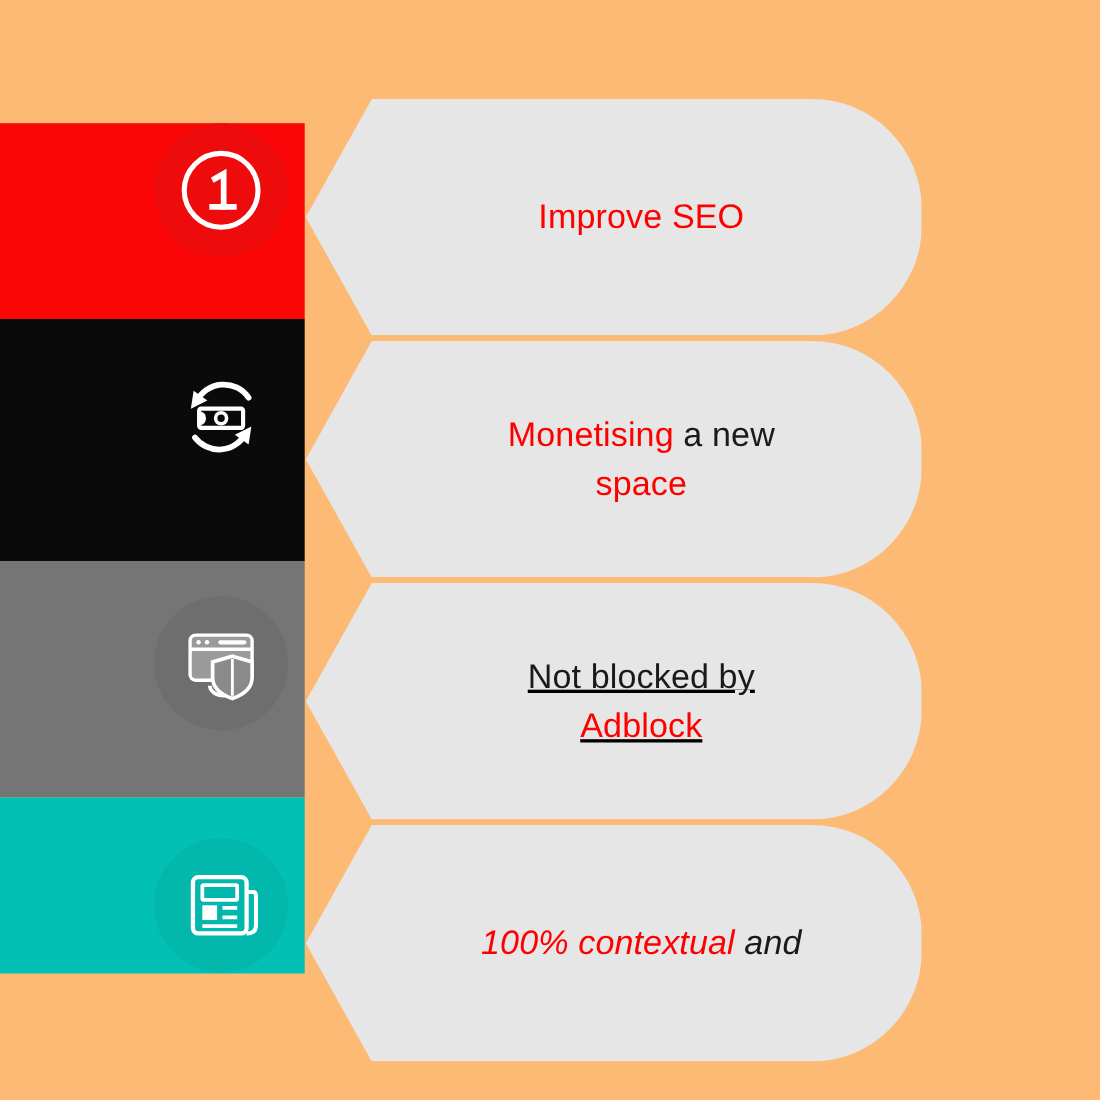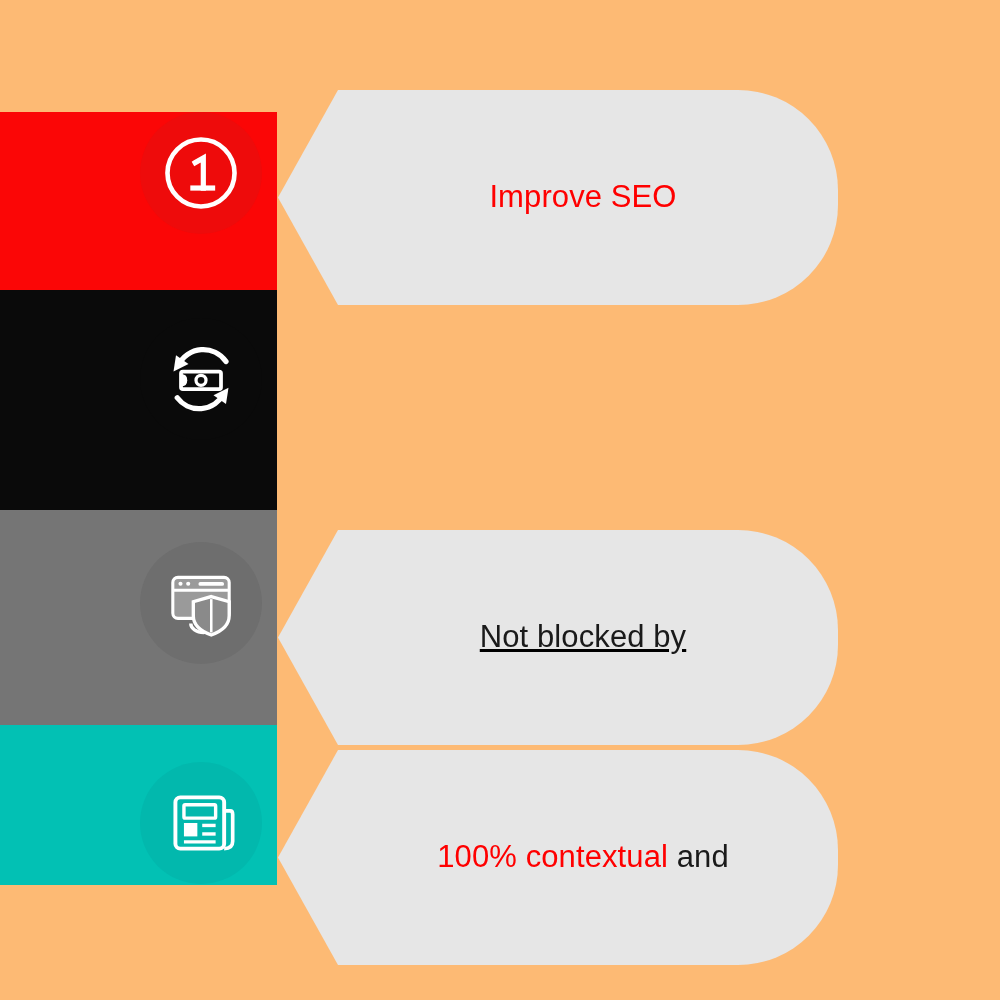--- a/index.html
+++ b/index.html
@@ -58,21 +58,21 @@
     display: flex;
     align-items: center;
     justify-content: center;
     box-sizing: border-box;
     padding-left: 70px;
     padding-right: 20px;
   }
   .chev-1 { top: 90px; }
   .chev-2 { top: 310px; }
   .chev-3 { top: 530px; text-decoration: underline; }
-  .chev-4 { top: 750px; }
+  .chev-4 { top: 750px; font-style: italic; }
 
   .chev-text {
     text-align: center;
     font-size: 31px;
     line-height: 1.42;
     color: #1a1a1a;
     letter-spacing: 0.1px;
   }
   .hl { color: #FF0000; }
   .pl { color: #1a1a1a; }
@@ -141,25 +141,38 @@
   </div>
 
   <div class="chev chev-1">
     <div class="chev-text">
       <div>
         <span class="hl">Improve SEO</span>
       </div>
     </div>
   </div>
 
+  <div class="chev chev-2">
+    <div class="chev-text">
+      <div>
+        <span class="hl">Monetising</span><span class="pl"> a new</span>
+      </div>
+      <div>
+        <span class="hl">space</span>
+      </div>
+    </div>
+  </div>
 
   <div class="chev chev-3">
     <div class="chev-text">
       <div>
         <span class="pl">Not blocked by</span>
+      </div>
+      <div>
+        <span class="hl">Adblock</span>
       </div>
     </div>
   </div>
 
   <div class="chev chev-4">
     <div class="chev-text">
       <div>
         <span class="hl">100% contextual</span><span class="pl"> and</span>
       </div>
     </div>

